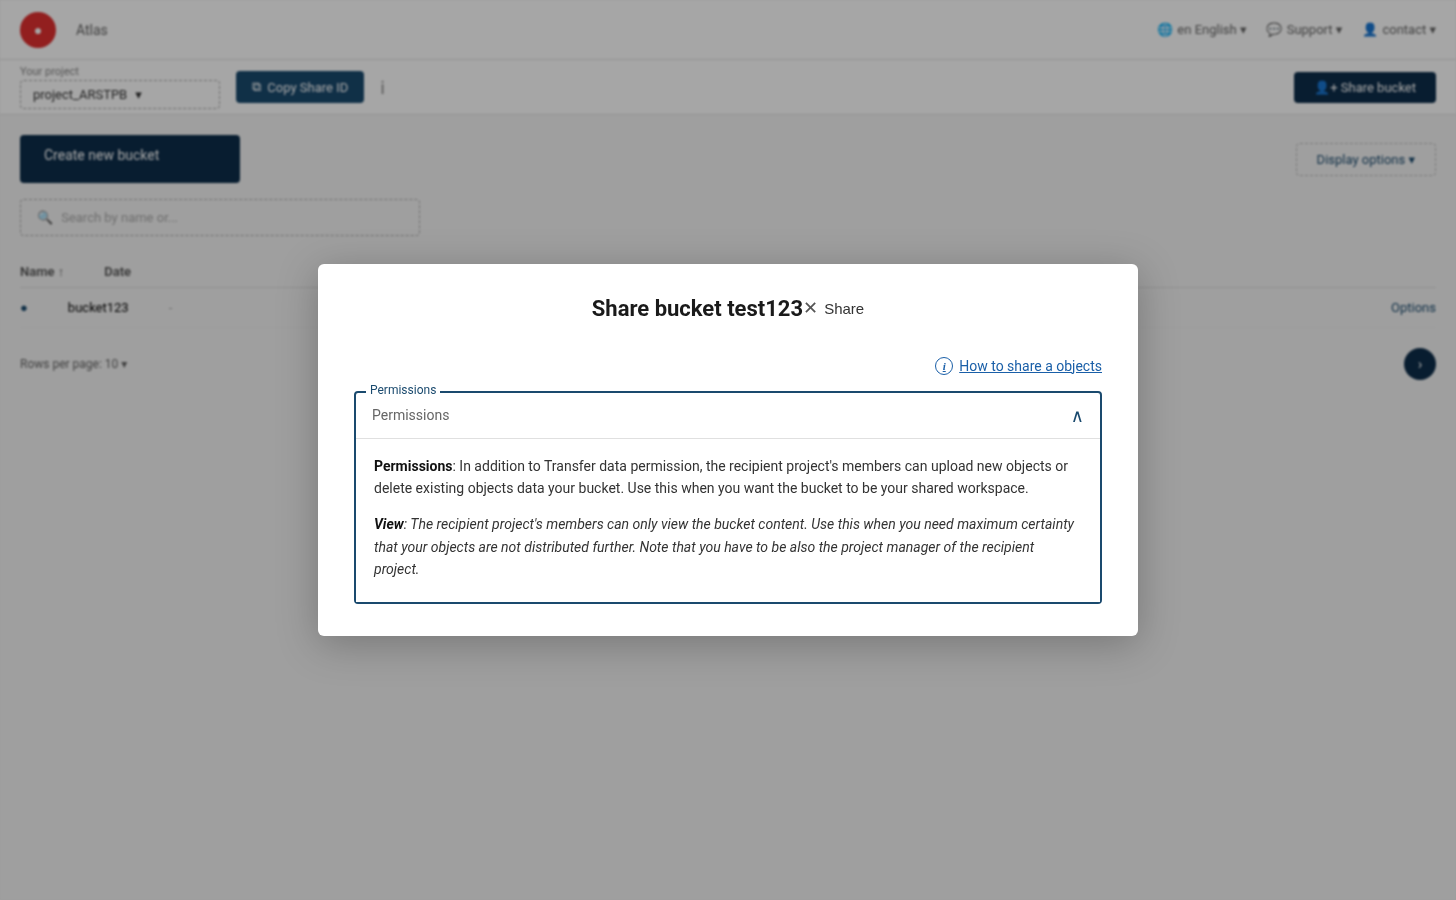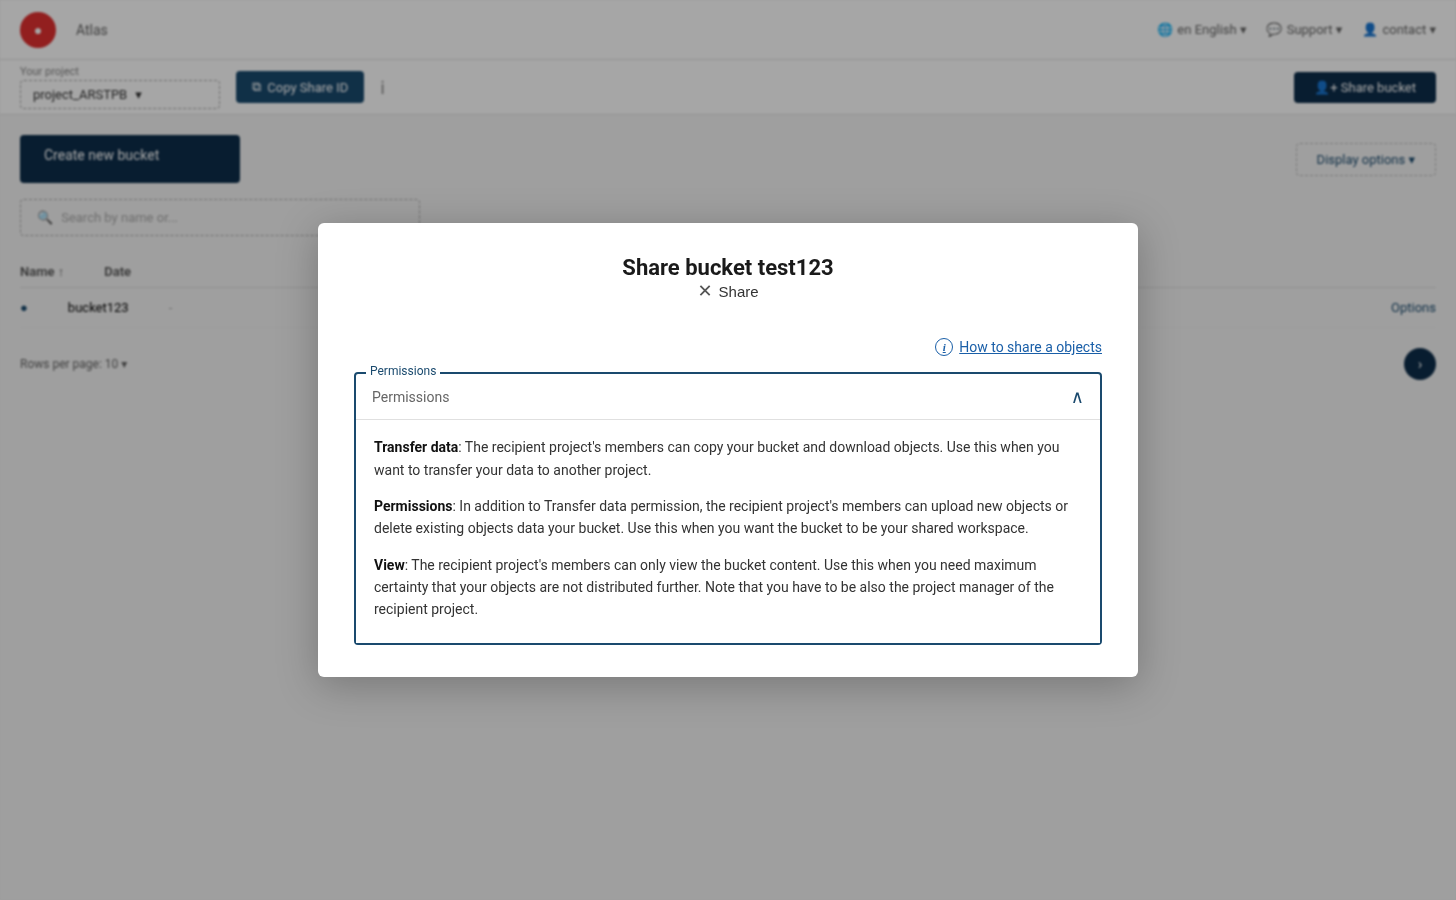--- a/index.html
+++ b/index.html
@@ -188,21 +188,20 @@
       padding: 32px 36px;
       position: relative;
       box-shadow: 0 8px 40px rgba(0,0,0,0.25);
     }
 
     .modal-header {
       display: flex;
       align-items: center;
       justify-content: center;
       margin-bottom: 36px;
-      flex-direction: column;
     }
 
     .modal-title {
       font-size: 22px;
       font-weight: 700;
       color: #1a1a1a;
     }
 
     .modal-close-btn {
       display: flex;
@@ -302,20 +301,21 @@
       line-height: 1.6;
       color: #222;
     }
 
     .perm-item {
       margin-bottom: 14px;
     }
 
     .perm-item:last-child {
       margin-bottom: 6px;
+      font-style: italic;
     }
 
     .perm-item strong {
       font-weight: 700;
       color: #111;
     }
 
     .perm-item span {
       color: #333;
     }
@@ -415,23 +415,20 @@
 
     
     <div class="permissions-container">
       <span class="permissions-label">Permissions</span>
       <div class="permissions-select-row">
         <span class="permissions-placeholder">Permissions</span>
         <span class="chevron-up">∧</span>
       </div>
       <div class="permissions-dropdown">
         <div class="perm-item">
-          <strong>Transfer data</strong><span>: </span><span>The recipient project's members can copy your bucket and download objects. Use this when you want to transfer your data to another project.</span>
-        </div>
-        <div class="perm-item">
           <strong>Permissions</strong><span>: </span><span>In addition to Transfer data permission, the recipient project's members can upload new objects or delete existing objects data your bucket. Use this when you want the bucket to be your shared workspace.</span>
         </div>
         <div class="perm-item">
           <strong>View</strong><span>: </span><span>The recipient project's members can only view the bucket content. Use this when you need maximum certainty that your objects are not distributed further. Note that you have to be also the project manager of the recipient project.</span>
         </div>
       </div>
     </div>
   </div>
 </div>
 

